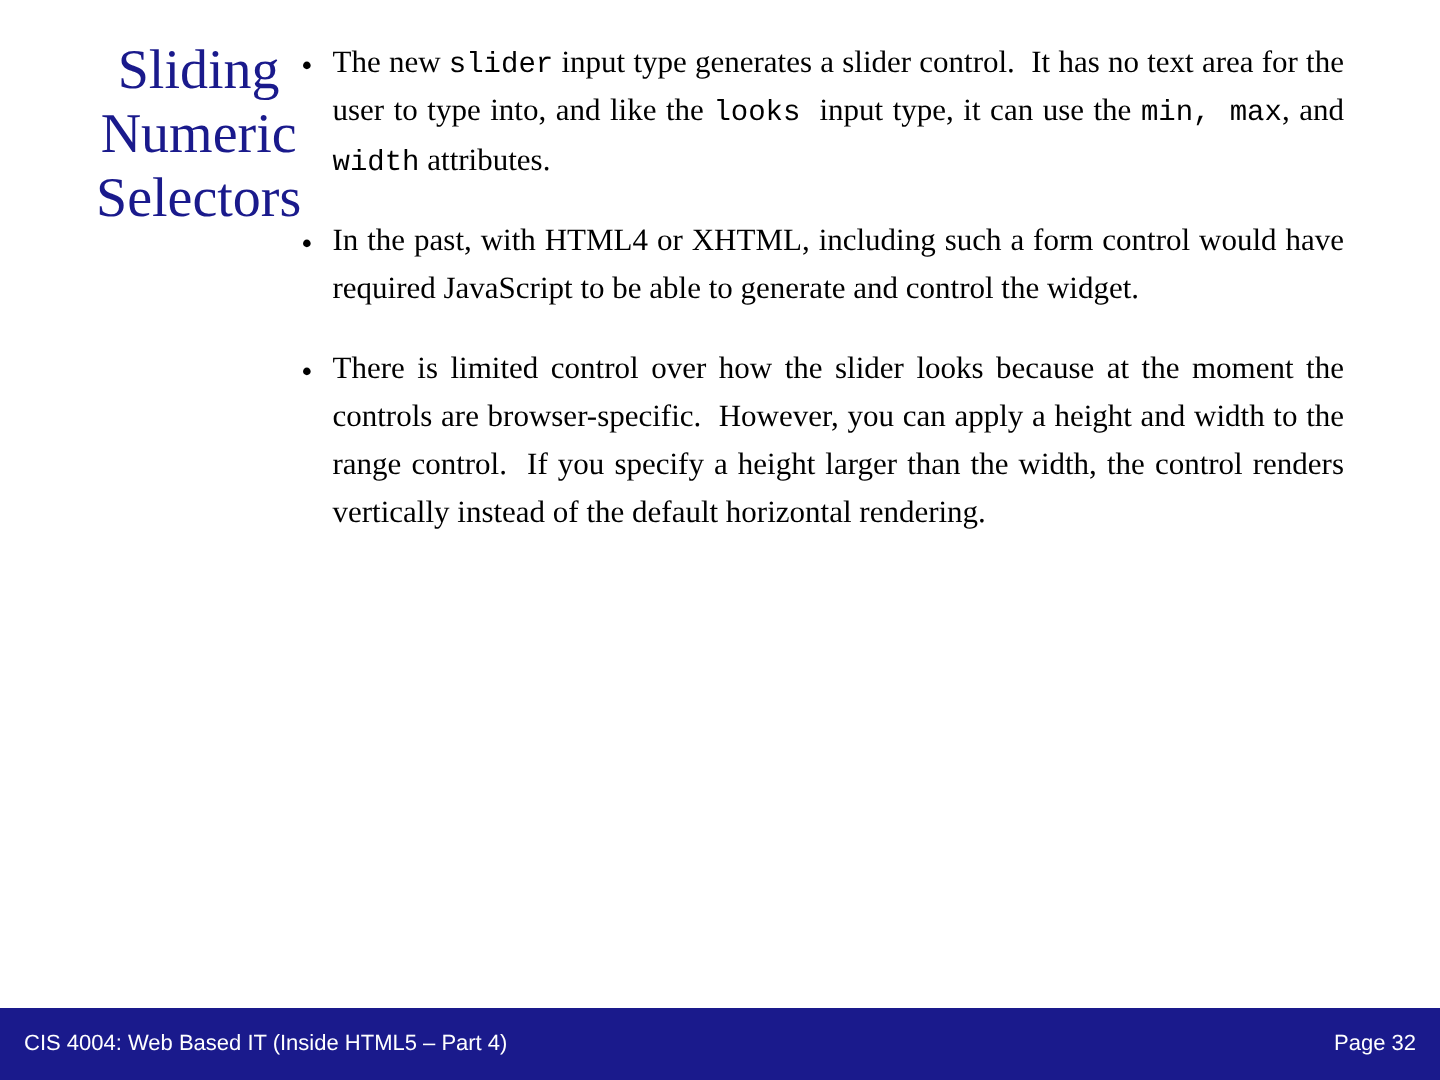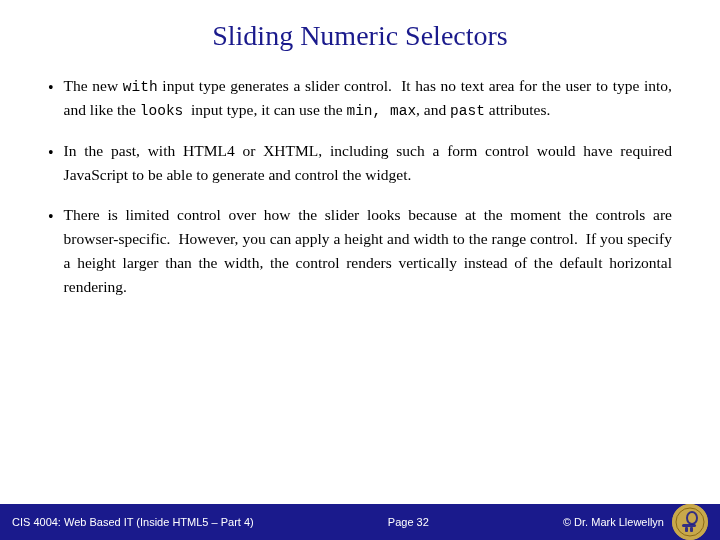--- a/index.html
+++ b/index.html
@@ -17,21 +17,21 @@
       height: 540px;
       display: flex;
       flex-direction: column;
       background: #ffffff;
     }
 
     .main-content {
       flex: 1;
       padding: 20px 48px 10px 48px;
       display: flex;
-      flex-direction: column;
+      flex-direction: row;
       gap: 0;
     }
 
     .slide-title {
       text-align: center;
       font-size: 28px;
       font-weight: normal;
       color: #1a1a8c;
       margin-bottom: 22px;
       font-family: Georgia, serif;
@@ -132,21 +132,21 @@
 
 <div class="page-wrapper">
   <div class="main-content">
     <h1 class="slide-title">Sliding Numeric Selectors</h1>
 
     <ul class="bullet-list">
 
       <li class="bullet-item">
         <span class="bullet-dot">•</span>
         <span class="bullet-text">
-          The new <code class="code-inline">with</code> input type generates a slider control.&nbsp; It has no text area for the user to type into, and like the <code class="code-inline">looks</code>&nbsp; input type, it can use the <code class="code-inline">min, max</code>, and <code class="code-inline">past</code> attributes.
+          The new <code class="code-inline">slider</code> input type generates a slider control.&nbsp; It has no text area for the user to type into, and like the <code class="code-inline">looks</code>&nbsp; input type, it can use the <code class="code-inline">min, max</code>, and <code class="code-inline">width</code> attributes.
         </span>
       </li>
 
       <li class="bullet-item">
         <span class="bullet-dot">•</span>
         <span class="bullet-text">
           In the past, with HTML4 or XHTML, including such a form control would have required JavaScript to be able to generate and control the widget.
         </span>
       </li>
 
@@ -155,29 +155,14 @@
         <span class="bullet-text">
           There is limited control over how the slider looks because at the moment the controls are browser-specific.&nbsp; However, you can apply a height and width to the range control.&nbsp; If you specify a height larger than the width, the control renders vertically instead of the default horizontal rendering.
         </span>
       </li>
     </ul>
   </div>
 
   <footer class="footer">
     <span class="footer-left">CIS 4004: Web Based IT (Inside HTML5 – Part 4)</span>
     <span class="footer-center">Page 32</span>
-    <div class="footer-right-group">
-      <span class="footer-right">© Dr. Mark Llewellyn</span>
-      <div class="ucf-logo">
-        <svg viewBox="0 0 36 36" xmlns="http://www.w3.org/2000/svg">
-          <circle cx="18" cy="18" r="18" fill="#c8a84b"></circle>
-          <circle cx="18" cy="18" r="14" fill="#c8a84b" stroke="#8B6914" stroke-width="1"></circle>
-
-          <ellipse cx="20" cy="14" rx="6" ry="7" fill="#1a1a8c" opacity="0.85"></ellipse>
-          <ellipse cx="20" cy="14" rx="4" ry="5" fill="#c8a84b"></ellipse>
-          <rect x="10" y="20" width="14" height="3" rx="1.5" fill="#1a1a8c" opacity="0.85"></rect>
-          <rect x="13" y="23" width="3" height="5" rx="1" fill="#1a1a8c" opacity="0.85"></rect>
-          <rect x="18" y="23" width="3" height="5" rx="1" fill="#1a1a8c" opacity="0.85"></rect>
-        </svg>
-      </div>
-    </div>
   </footer>
 </div>
 
 </body></html>

